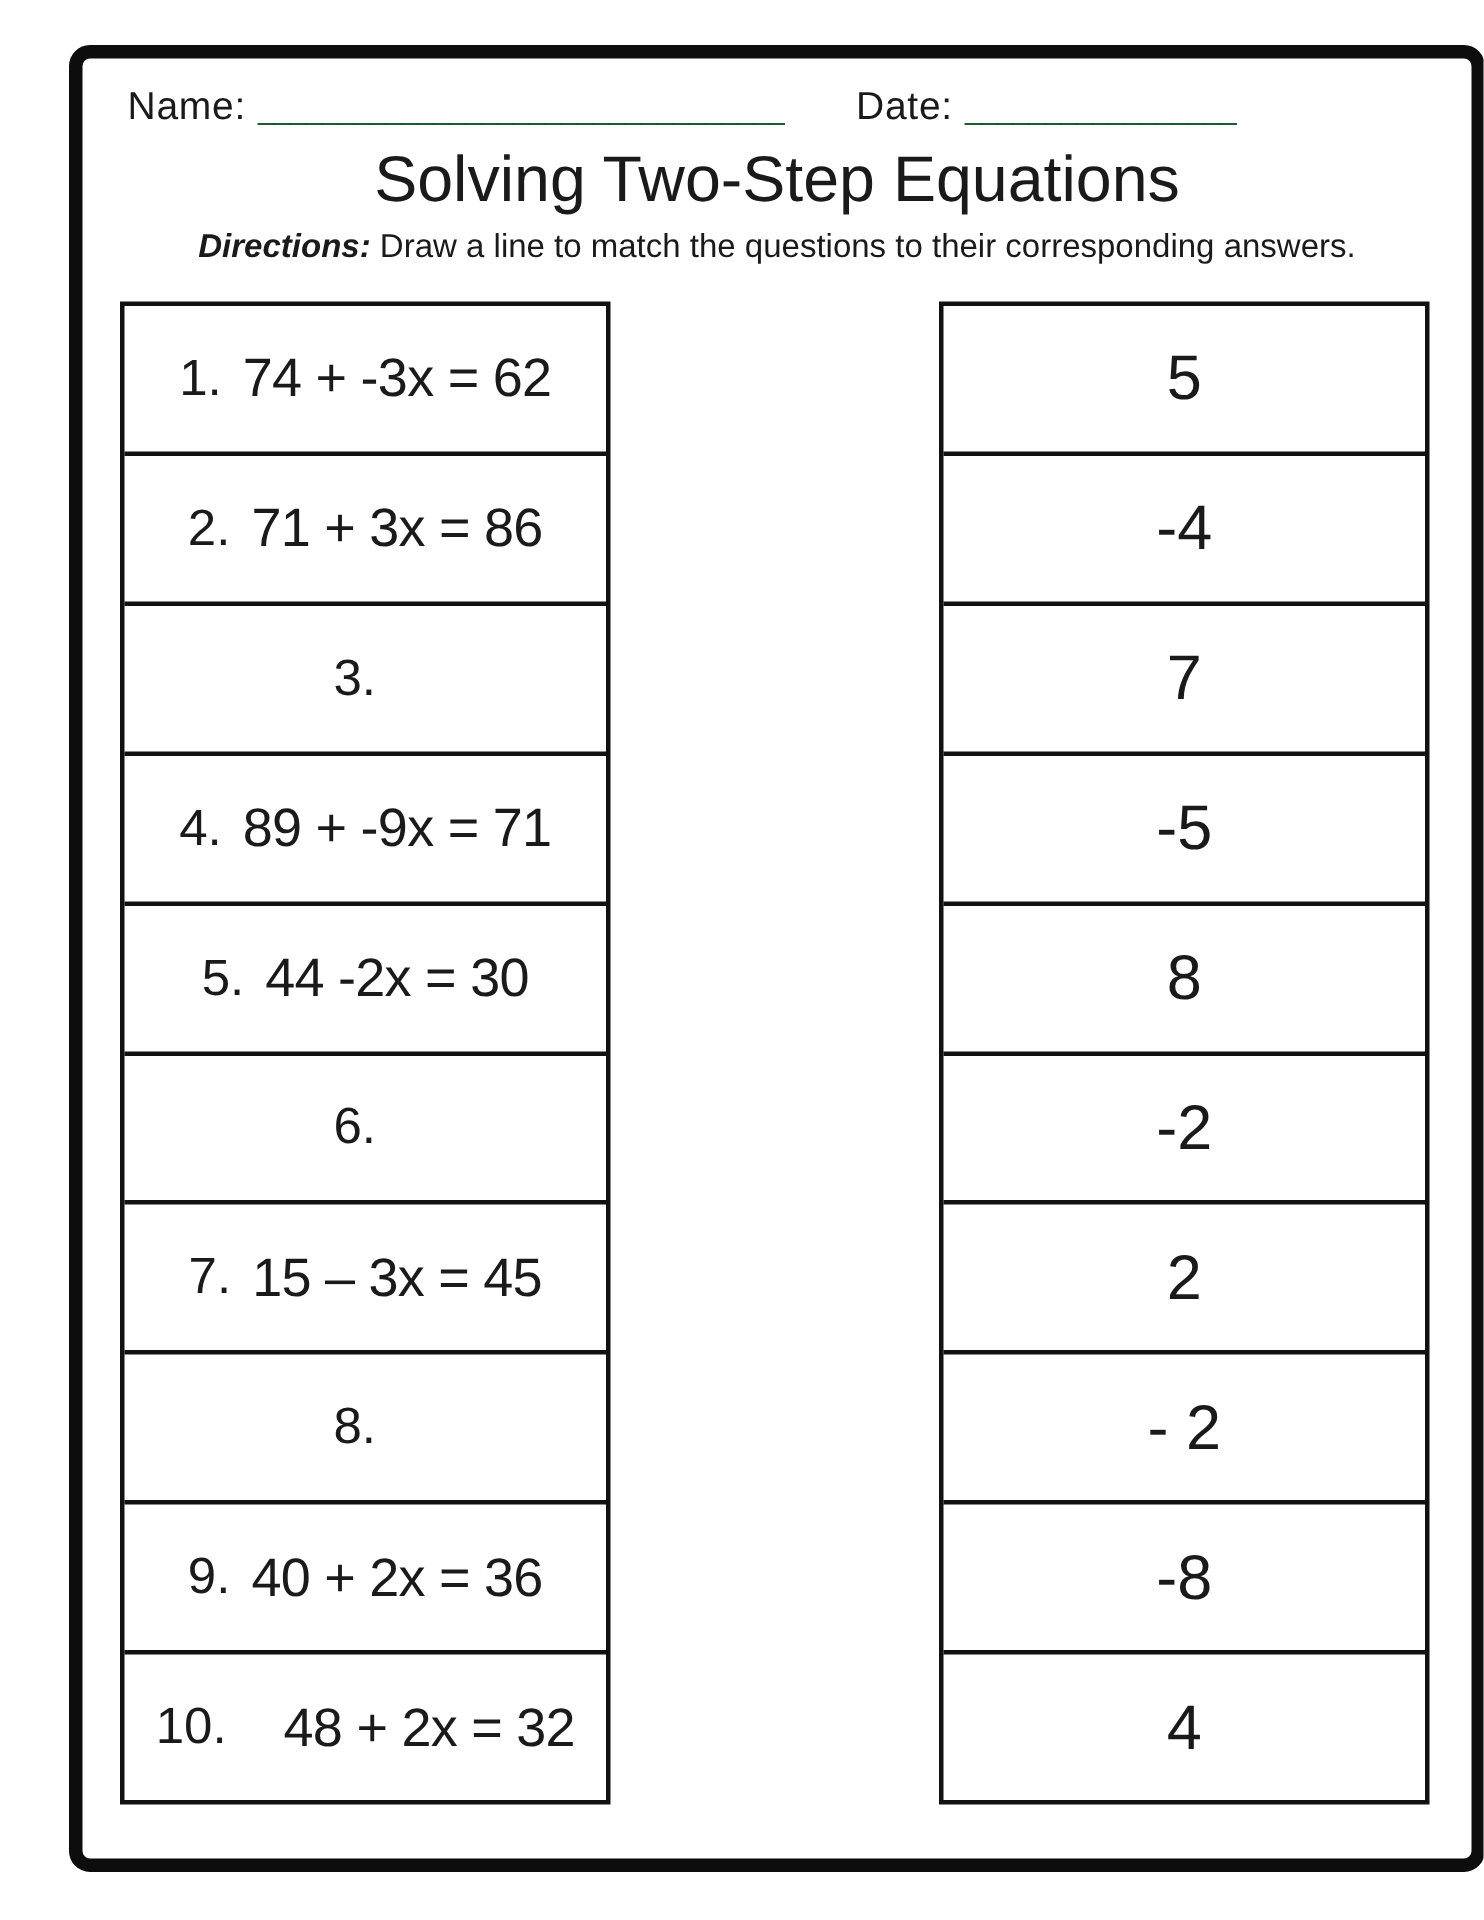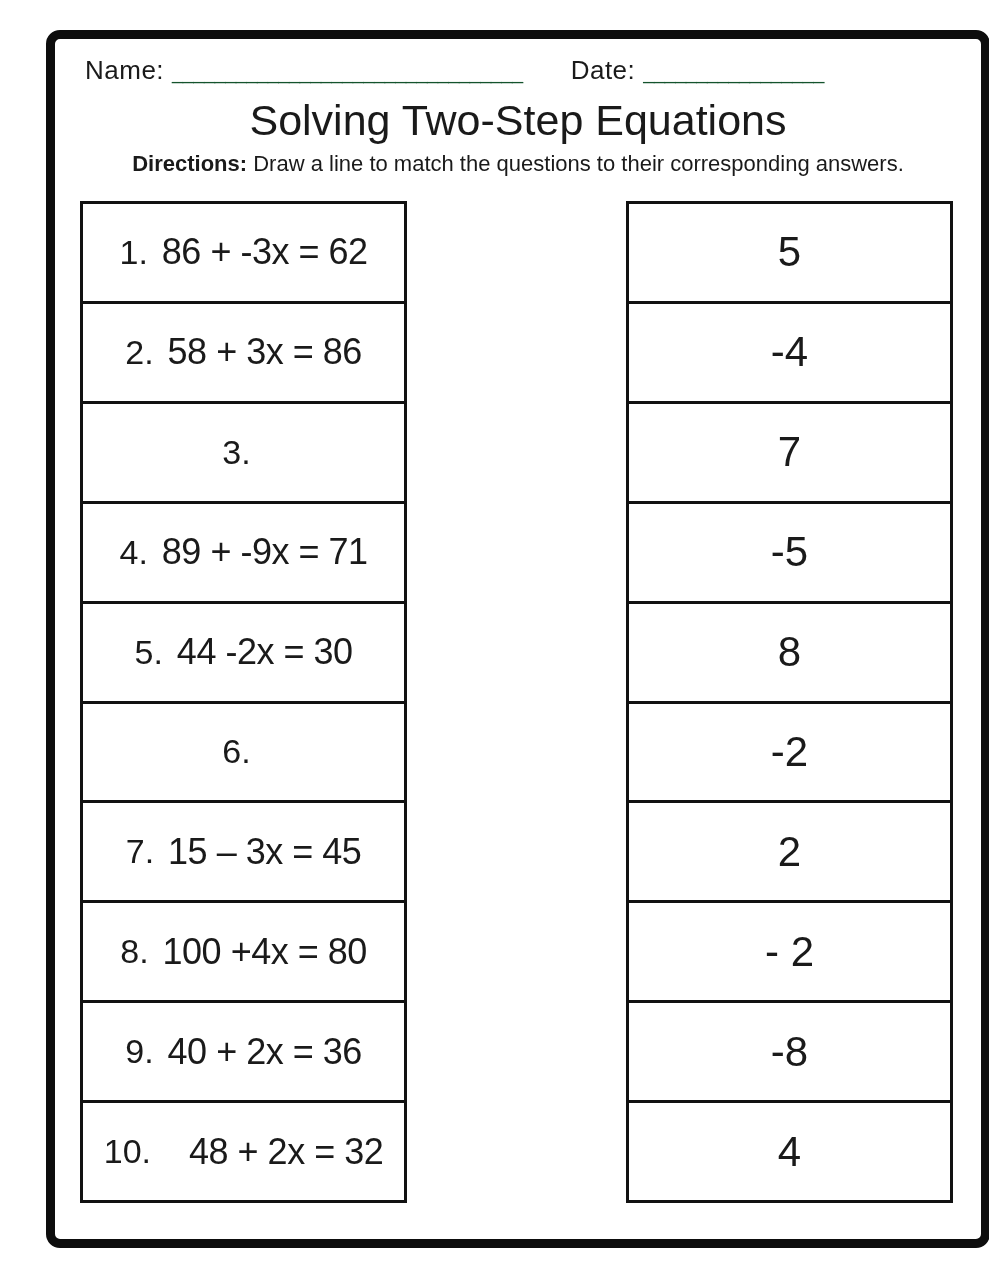--- a/index.html
+++ b/index.html
@@ -61,21 +61,21 @@
   .directions {
     position: absolute;
     top: 112px;
     left: 0;
     width: 100%;
     text-align: center;
     font-size: 22px;
     line-height: 1.2;
     white-space: nowrap;
   }
-  .directions .dir-label { font-weight: bold; }
+  .directions .dir-label { font-weight: bold; font-style: italic; }
   
   .match-table {
     position: absolute;
     top: 162px;
     height: 1002px;
     box-sizing: border-box;
     border: 3px solid #111111;
     background: #ffffff;
     display: flex;
     flex-direction: column;
@@ -121,25 +121,25 @@
   <div class="title">Solving Two-Step Equations</div>
 
   <div class="directions">
     <span class="dir-label">Directions:</span>
     <span>Draw a line to match the questions to their corresponding answers.</span>
   </div>
 
   <div class="match-table questions-table">
     <div class="row">
       <span class="q-num">1.</span>
-      <span class="q-eq">86 + -3x = 62</span>
+      <span class="q-eq">74 + -3x = 62</span>
     </div>
     <div class="row">
       <span class="q-num">2.</span>
-      <span class="q-eq">58 + 3x = 86</span>
+      <span class="q-eq">71 + 3x = 86</span>
     </div>
     <div class="row">
       <span class="q-num">3.</span>
     </div>
     <div class="row">
       <span class="q-num">4.</span>
       <span class="q-eq">89 + -9x = 71</span>
     </div>
     <div class="row">
       <span class="q-num">5.</span>
@@ -147,21 +147,20 @@
     </div>
     <div class="row">
       <span class="q-num">6.</span>
     </div>
     <div class="row">
       <span class="q-num">7.</span>
       <span class="q-eq">15 – 3x = 45</span>
     </div>
     <div class="row">
       <span class="q-num">8.</span>
-      <span class="q-eq">100 +4x = 80</span>
     </div>
     <div class="row">
       <span class="q-num">9.</span>
       <span class="q-eq">40 + 2x = 36</span>
     </div>
     <div class="row">
       <span class="q-num">10.</span>
       <span class="q-eq">48 + 2x = 32</span>
     </div>
   </div>

